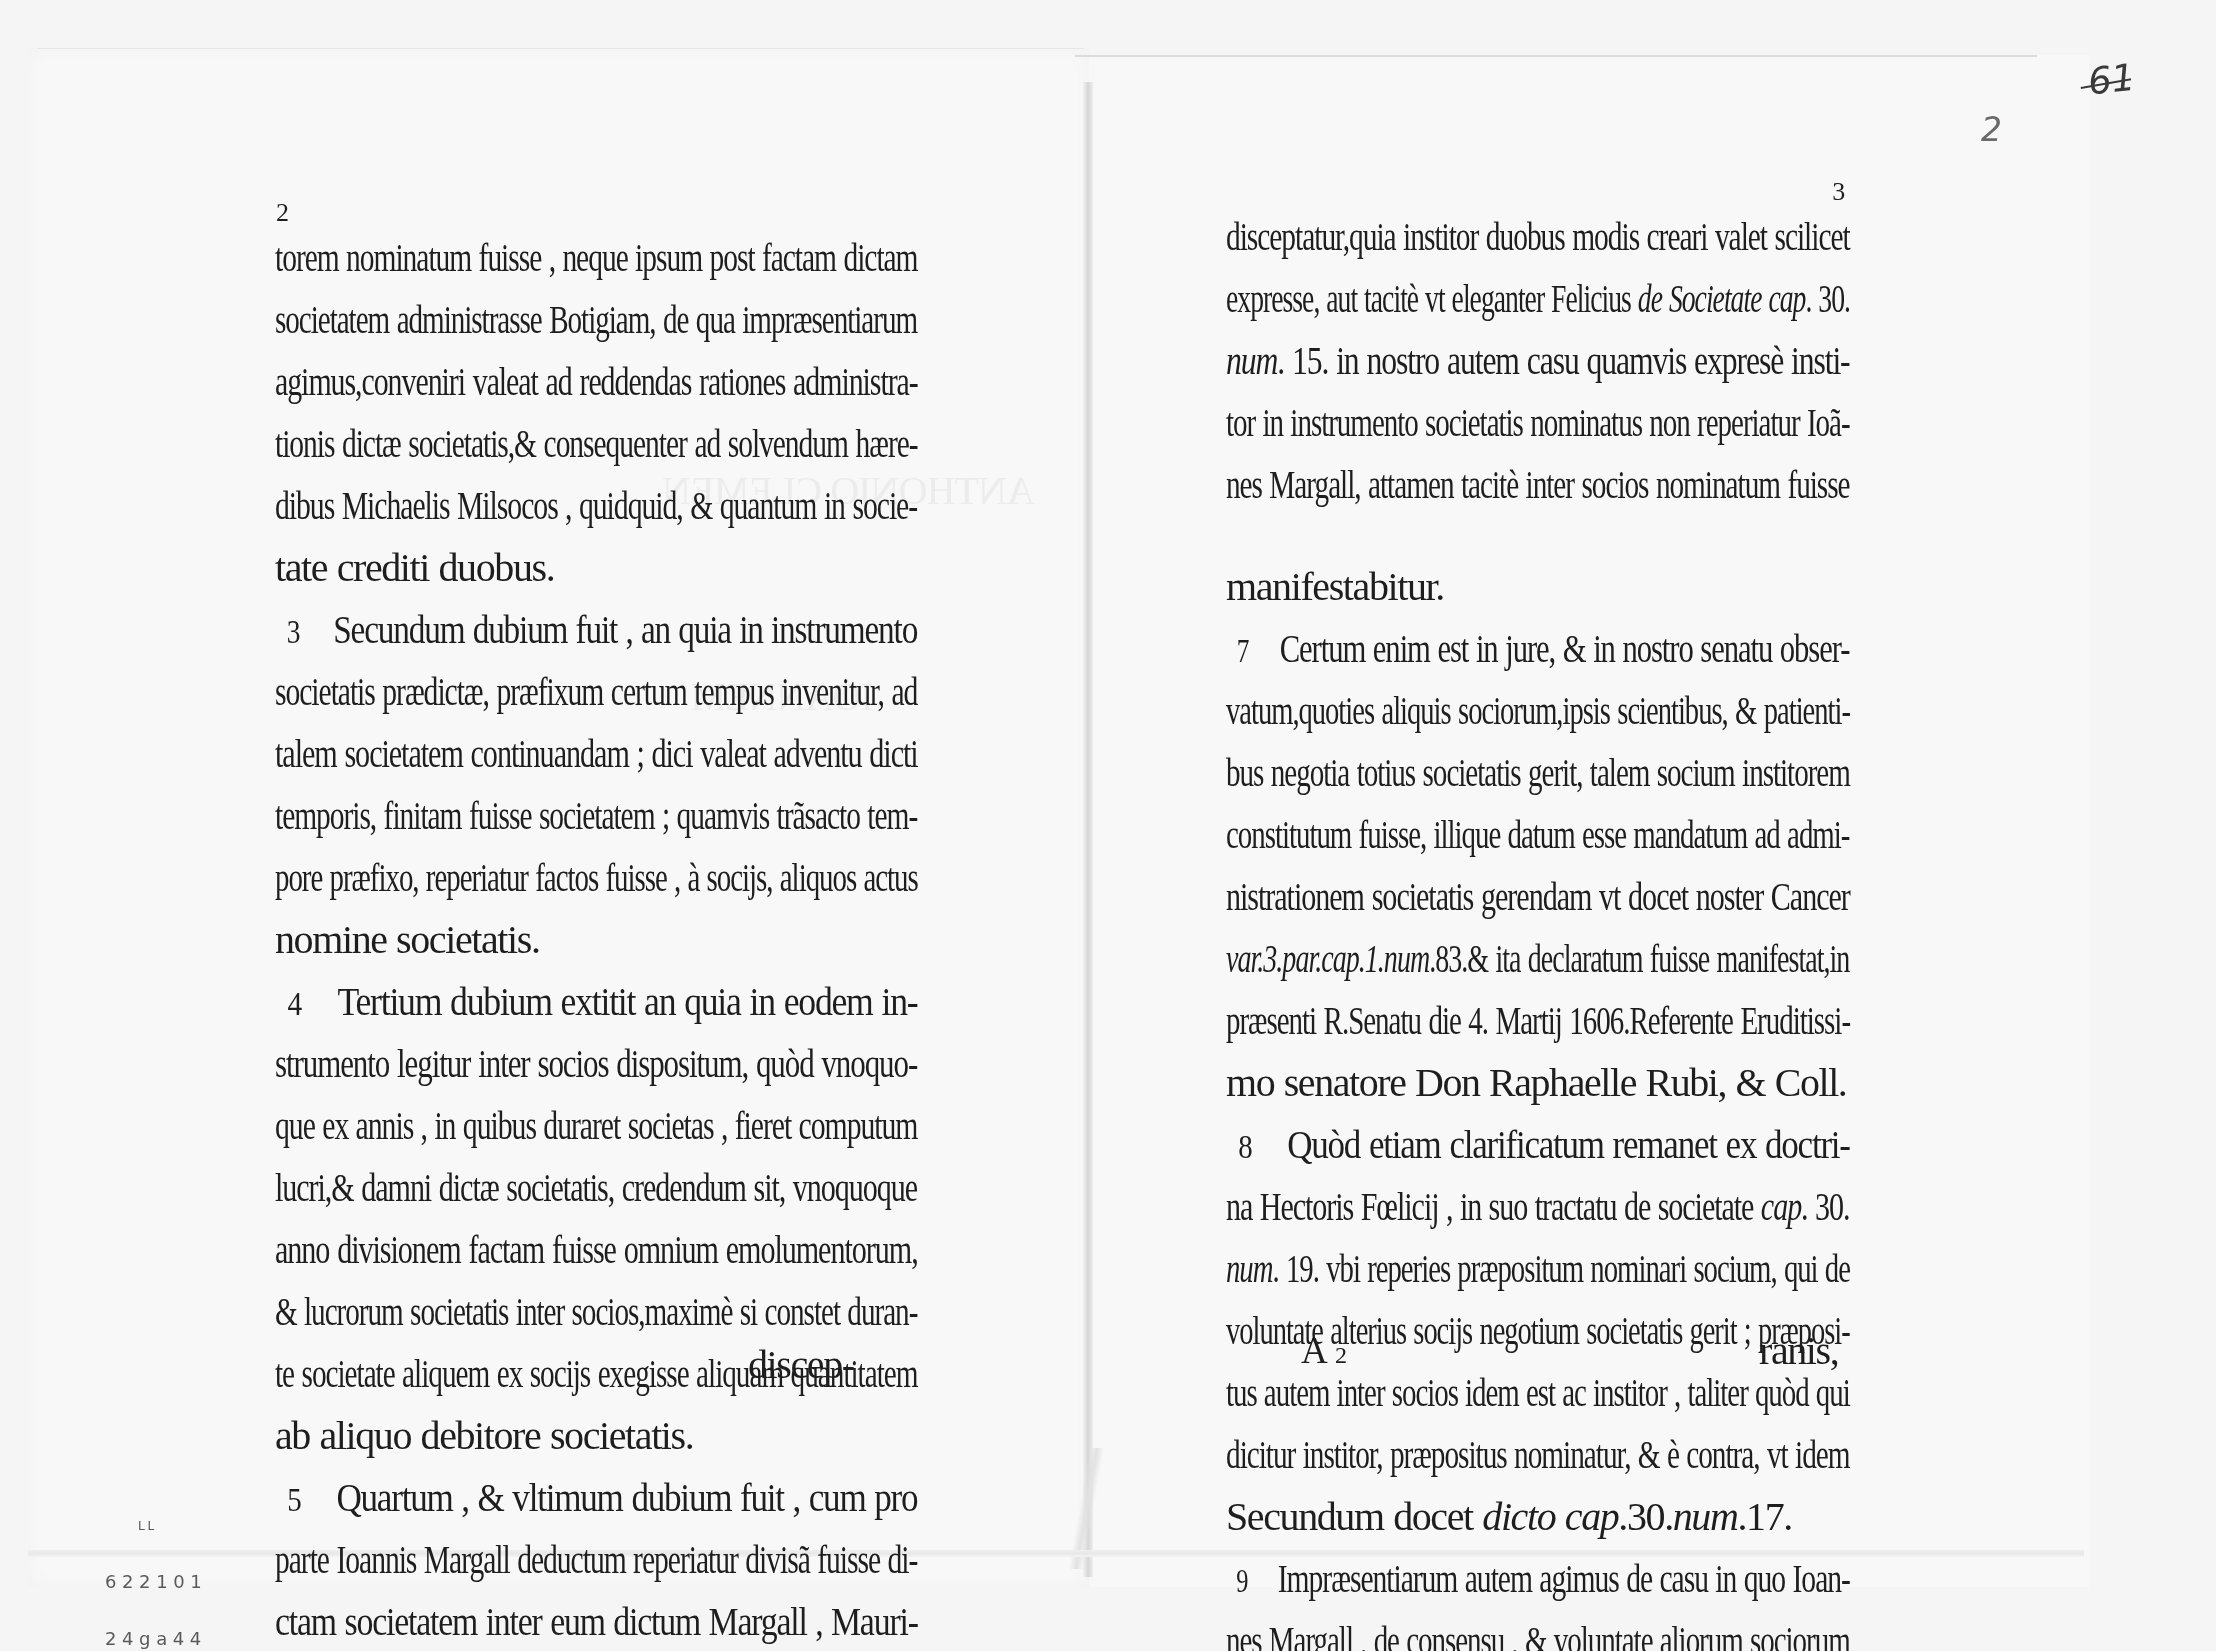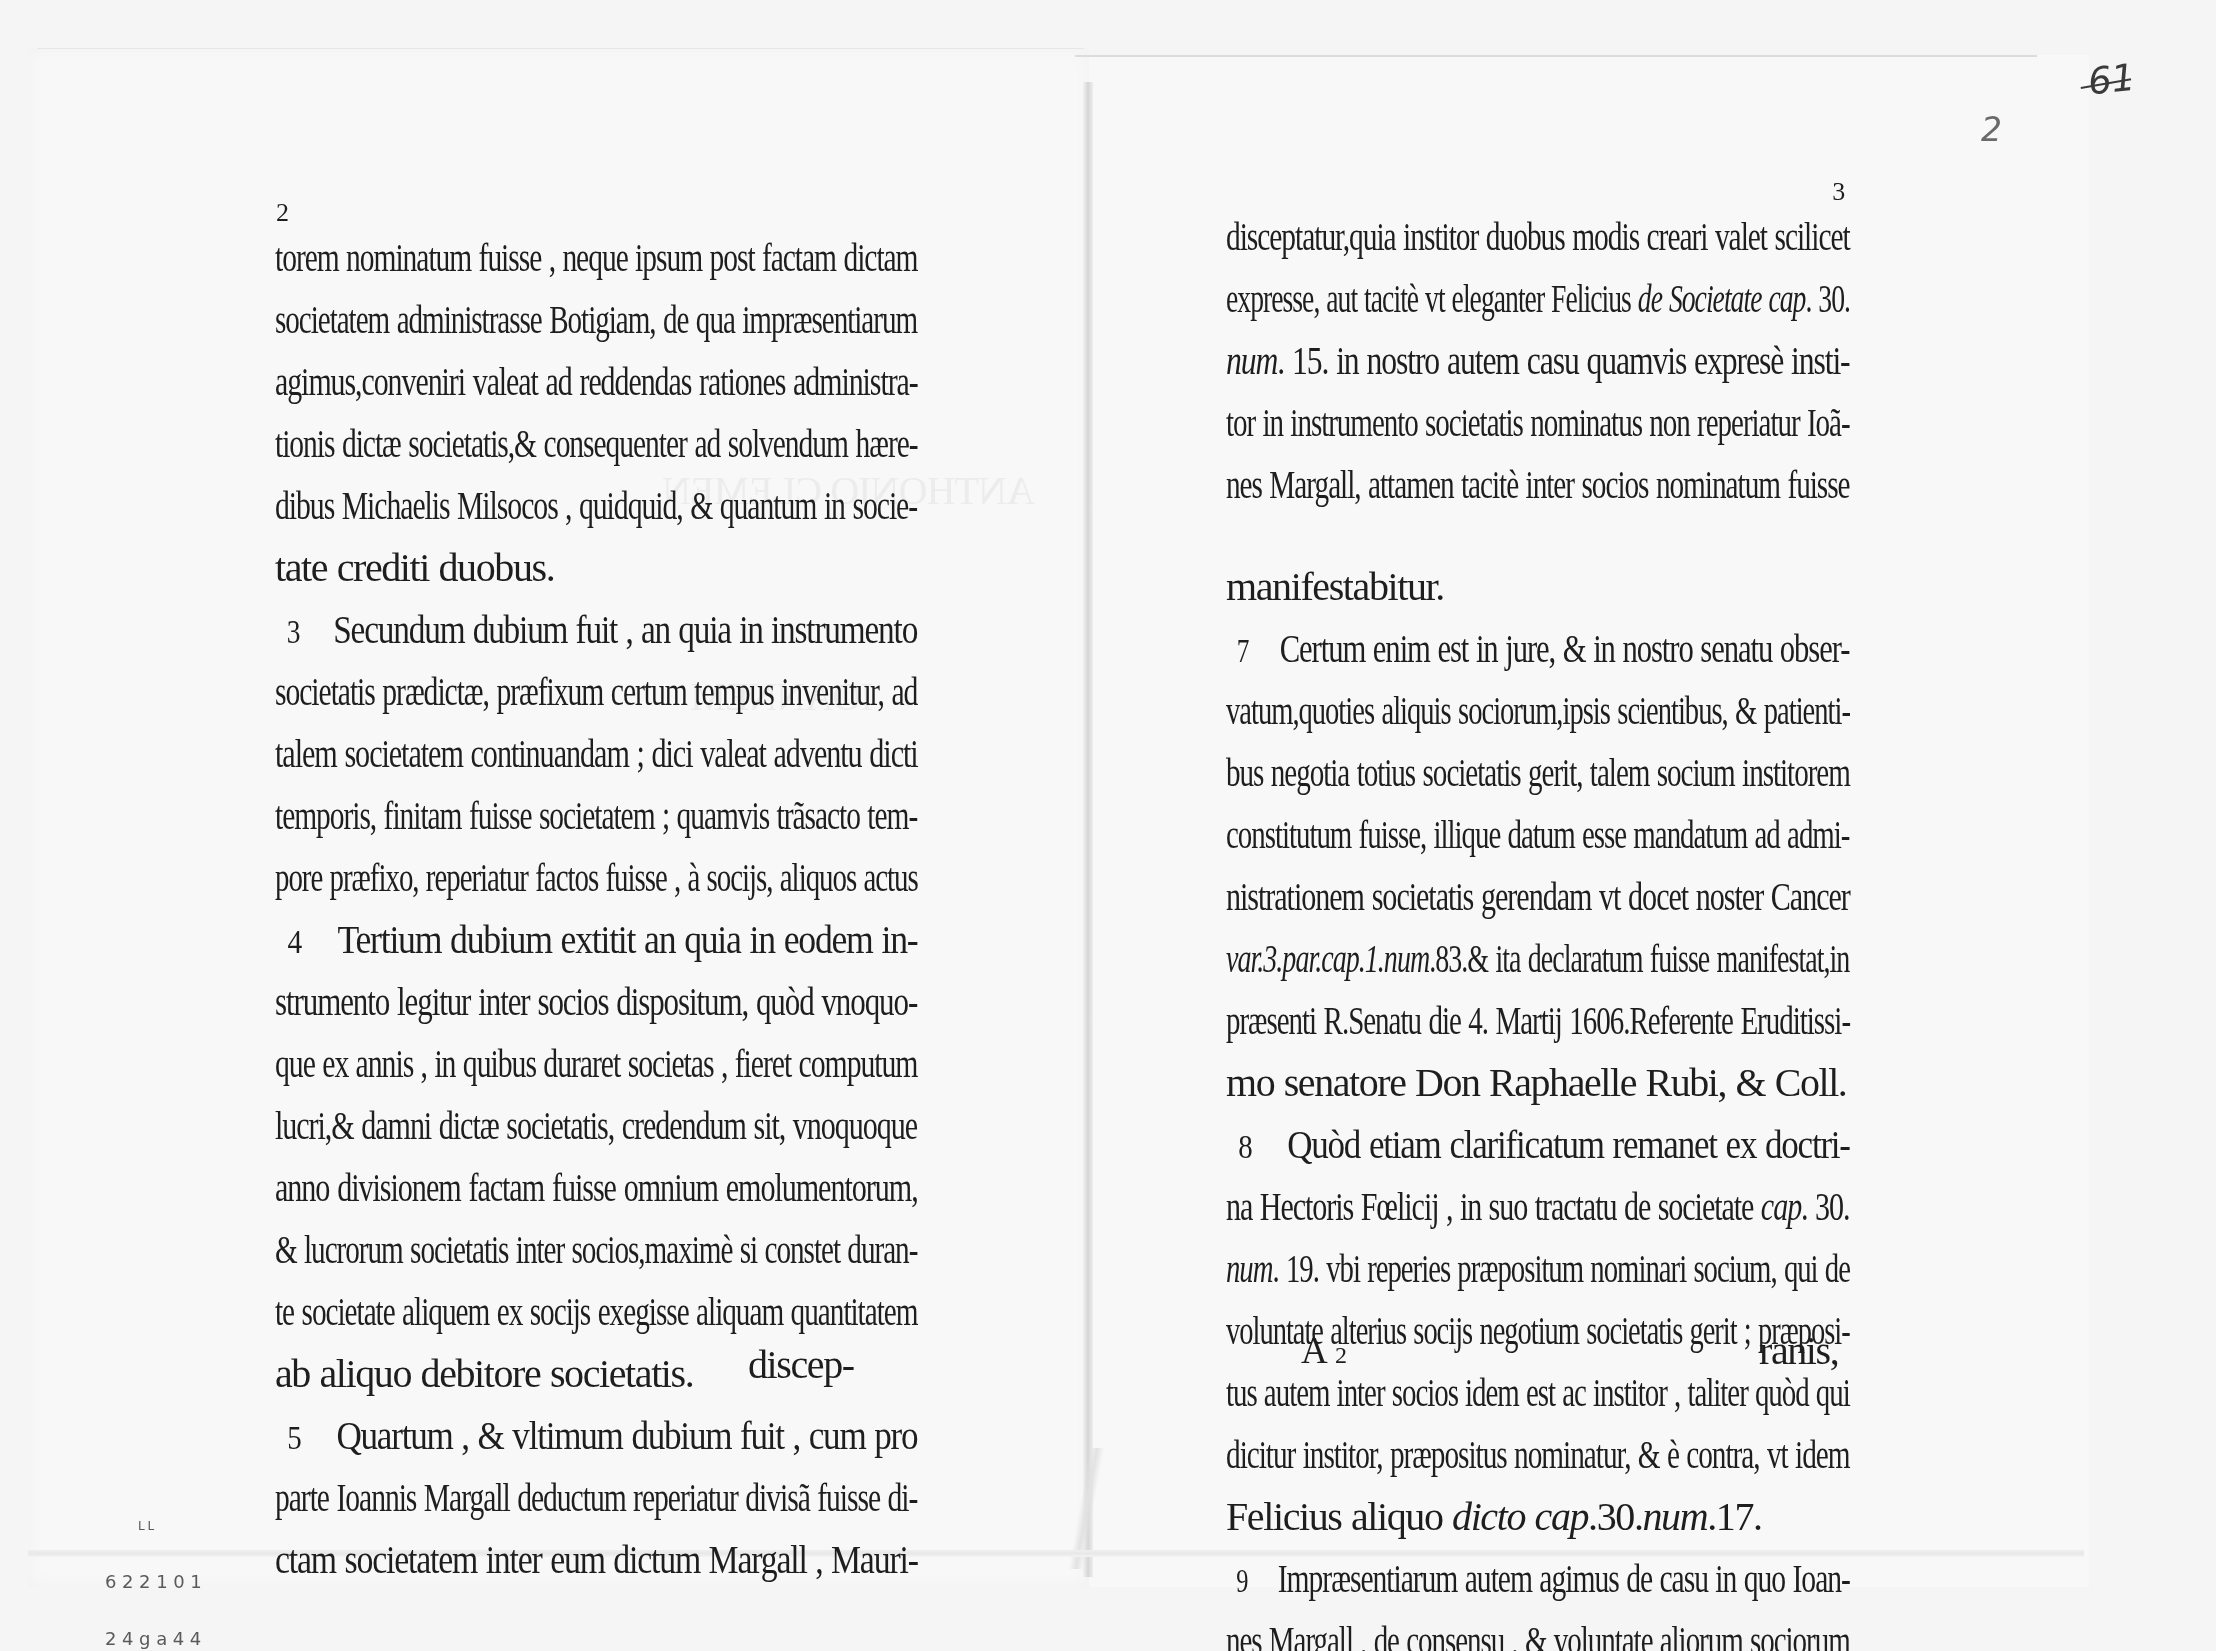--- a/index.html
+++ b/index.html
@@ -119,20 +119,21 @@
       <div class="line" style="width: 883px; transform: scaleX(0.7271);"><span>societatem administrasse Botigiam, de qua impræsentiarum</span></div>
       <div class="line" style="width: 860px; transform: scaleX(0.7473);"><span>agimus,conveniri valeat ad reddendas rationes administra-</span></div>
       <div class="line" style="width: 871px; transform: scaleX(0.7377);"><span>tionis dictæ societatis,&amp; consequenter ad solvendum hære-</span></div>
       <div class="line" style="width: 864px; transform: scaleX(0.7432);"><span>dibus Michaelis Milsocos , quidquid, &amp; quantum in socie-</span></div>
       <div class="line last" style="width: 642px;"><span>tate crediti duobus.</span></div>
       <div class="line" style="width: 772px; transform: scaleX(0.8318);"><span class="num indent">3</span><span>Secundum dubium fuit , an quia in instrumento</span></div>
       <div class="line" style="width: 868px; transform: scaleX(0.74);"><span>societatis prædictæ, præfixum certum tempus invenitur, ad</span></div>
       <div class="line" style="width: 852px; transform: scaleX(0.7543);"><span>talem societatem continuandam ; dici valeat adventu dicti</span></div>
       <div class="line" style="width: 872px; transform: scaleX(0.7365);"><span>temporis, finitam fuisse societatem ; quamvis trãsacto tem-</span></div>
       <div class="line" style="width: 890px; transform: scaleX(0.7222);"><span>pore præfixo, reperiatur factos fuisse , à socijs, aliquos actus</span></div>
+      <div class="line last" style="width: 642px;"><span>nomine societatis.</span></div>
       <div class="line" style="width: 720px; transform: scaleX(0.8923);"><span class="num indent">4</span><span>Tertium dubium extitit an quia in eodem in-</span></div>
       <div class="line" style="width: 829px; transform: scaleX(0.7746);"><span>strumento legitur inter socios dispositum, quòd vnoquo-</span></div>
       <div class="line" style="width: 864px; transform: scaleX(0.7436);"><span>que ex annis , in quibus duraret societas , fieret computum</span></div>
       <div class="line" style="width: 854px; transform: scaleX(0.7518);"><span>lucri,&amp; damni dictæ societatis, credendum sit, vnoquoque</span></div>
       <div class="line" style="width: 853px; transform: scaleX(0.7534);"><span>anno divisionem factam fuisse omnium emolumentorum,</span></div>
       <div class="line" style="width: 881px; transform: scaleX(0.7291);"><span>&amp; lucrorum societatis inter socios,maximè si constet duran-</span></div>
       <div class="line" style="width: 878px; transform: scaleX(0.7318);"><span>te societate aliquem ex socijs exegisse aliquam quantitatem</span></div>
       <div class="line last" style="width: 642px;"><span>ab aliquo debitore societatis.</span></div>
       <div class="line" style="width: 732px; transform: scaleX(0.8775);"><span class="num indent">5</span><span>Quartum , &amp; vltimum dubium fuit , cum pro</span></div>
       <div class="line" style="width: 868px; transform: scaleX(0.74);"><span>parte Ioannis Margall deductum reperiatur divisã fuisse di-</span></div>
@@ -157,21 +158,21 @@
       <div class="line" style="width: 828px; transform: scaleX(0.7534);"><span>nistrationem societatis gerendam vt docet noster Cancer</span></div>
       <div class="line" style="width: 890px; transform: scaleX(0.7004);"><span class="it">var.3.par.cap.1.num</span><span>.83.&amp; ita declaratum fuisse manifestat,in</span></div>
       <div class="line" style="width: 861px; transform: scaleX(0.7248);"><span>præsenti R.Senatu die 4. Martij 1606.Referente Eruditissi-</span></div>
       <div class="line last" style="width: 625px; transform: scaleX(0.9978);"><span>mo senatore Don Raphaelle Rubi, &amp; Coll.</span></div>
       <div class="line" style="width: 713px; transform: scaleX(0.8748);"><span class="num indent">8</span><span>Quòd etiam clarificatum remanet ex doctri-</span></div>
       <div class="line" style="width: 829px; transform: scaleX(0.7521);"><span>na Hectoris Fœlicij , in suo tractatu de societate </span><span class="it">cap</span><span>. 30.</span></div>
       <div class="line" style="width: 868px; transform: scaleX(0.7189);"><span class="it">num</span><span>. 19. vbi reperies præpositum nominari socium, qui de</span></div>
       <div class="line" style="width: 876px; transform: scaleX(0.712);"><span>voluntate alterius socijs negotium societatis gerit ; præposi-</span></div>
       <div class="line" style="width: 863px; transform: scaleX(0.7228);"><span>tus autem inter socios idem est ac institor , taliter quòd qui</span></div>
       <div class="line" style="width: 851px; transform: scaleX(0.7327);"><span>dicitur institor, præpositus nominatur, &amp; è contra, vt idem</span></div>
-      <div class="line last" style="width: 624px;"><span>Felicius aliquo </span><span class="it">dicto cap</span><span>.30.</span><span class="it">num</span><span>.17.</span></div>
+      <div class="line last" style="width: 624px;"><span>Secundum docet </span><span class="it">dicto cap</span><span>.30.</span><span class="it">num</span><span>.17.</span></div>
       <div class="line" style="width: 843px; transform: scaleX(0.74);"><span class="num indent">9</span><span>Impræsentiarum autem agimus de casu in quo Ioan-</span></div>
       <div class="line" style="width: 861px; transform: scaleX(0.7244);"><span>nes Margall , de consensu , &amp; voluntate aliorum sociorum</span></div>
       <div class="line" style="width: 834px; transform: scaleX(0.7479);"><span>administrationem totius Botigiæ gessit vt ex meritis pro-</span></div>
     </div>
 </div>
 <div class="sig">
   <span>A</span>
   <small>2</small>
 </div>
 <div class="catch-right">ranis,</div>

